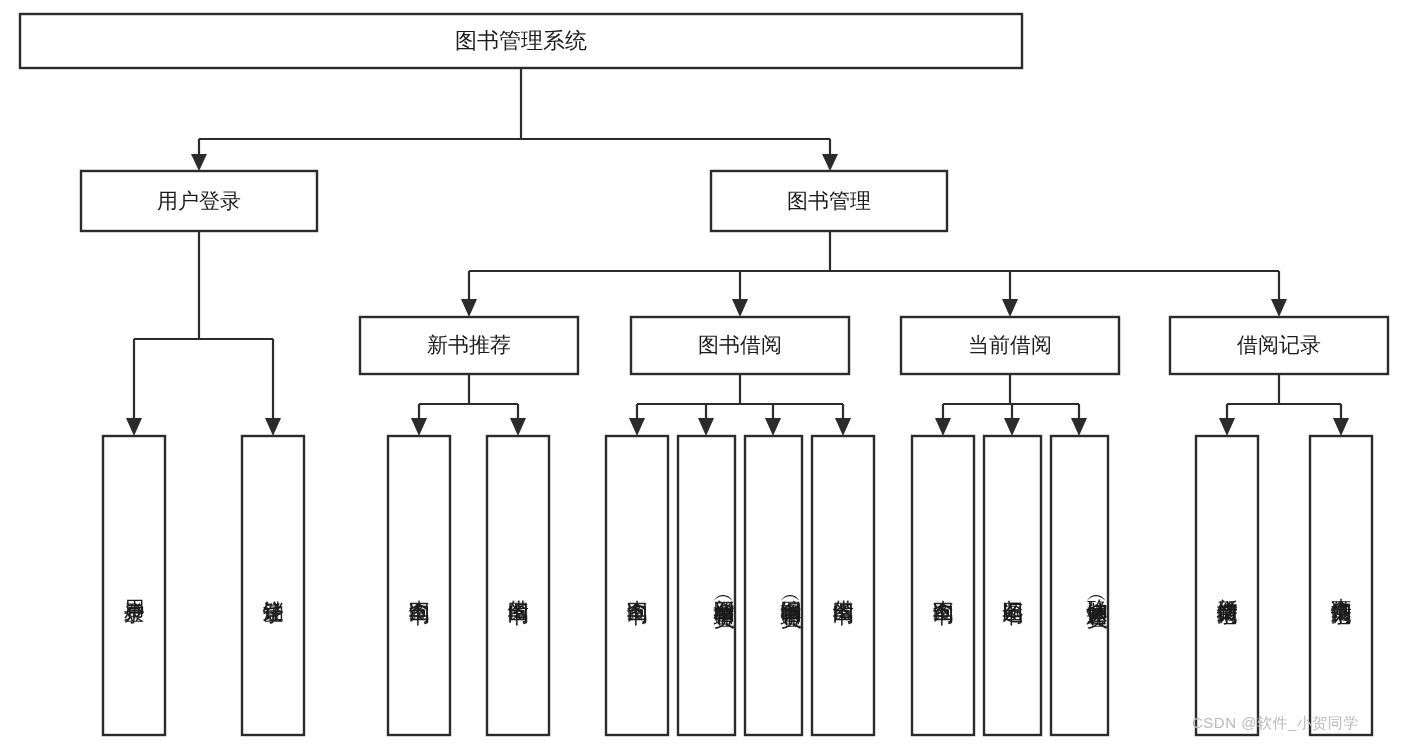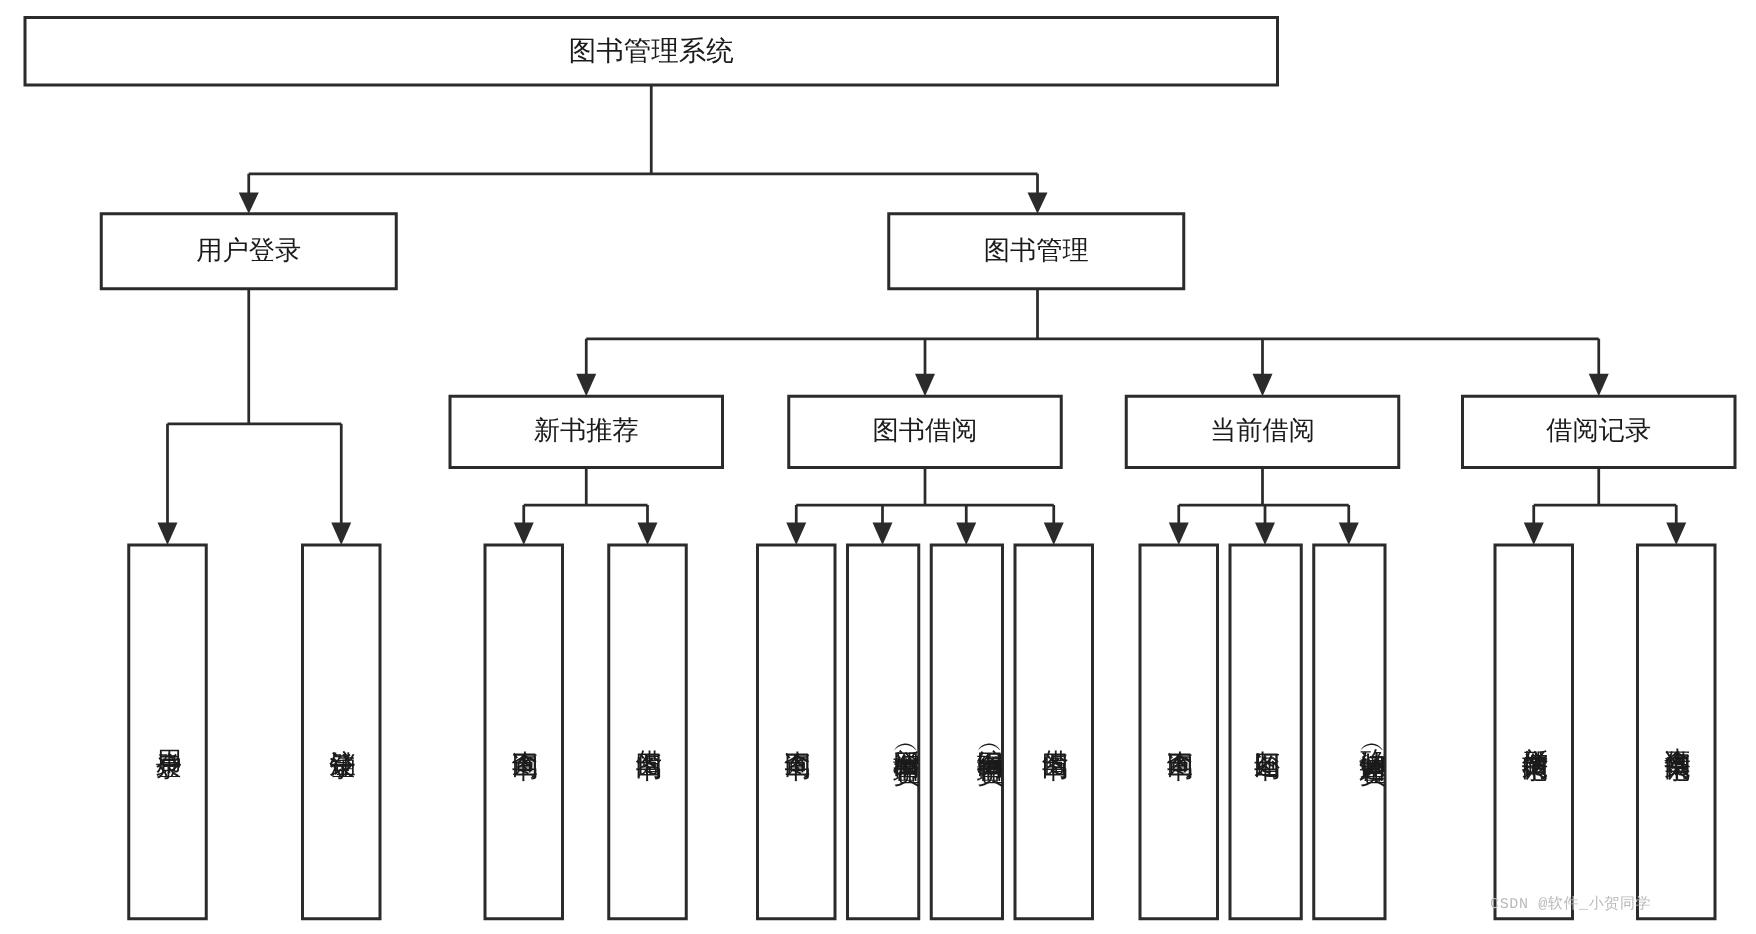--- a/index.html
+++ b/index.html
@@ -62,22 +62,22 @@
     color: #1b1b1b;
     letter-spacing: 1.5px;
     white-space: nowrap;
     text-align: center;
     pointer-events: none;
   }
   .watermark {
     position: absolute;
     left: 1192px;
     top: 714px;
-    font-family: Liberation Mono, monospace;
-    font-size: 12px;
+    font-family: Liberation Sans, sans-serif;
+    font-size: 15px;
     color: #b9b9b9;
     white-space: nowrap;
     letter-spacing: 0.5px;
   }
 </style>
 </head>
 <body>
 
 <div id="diagram-root">
 

